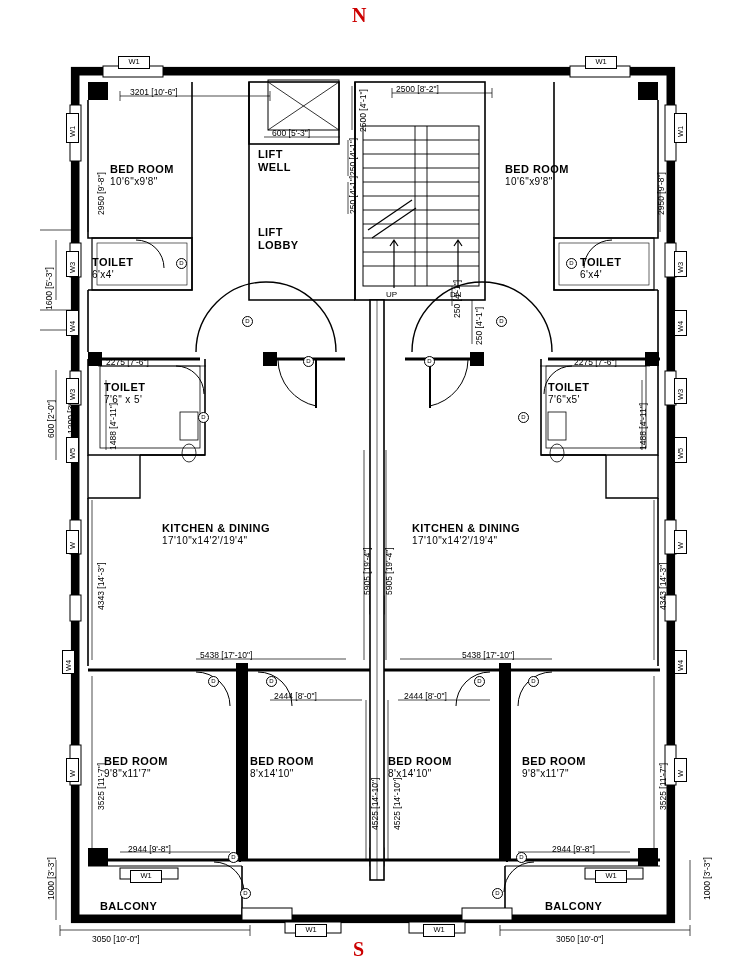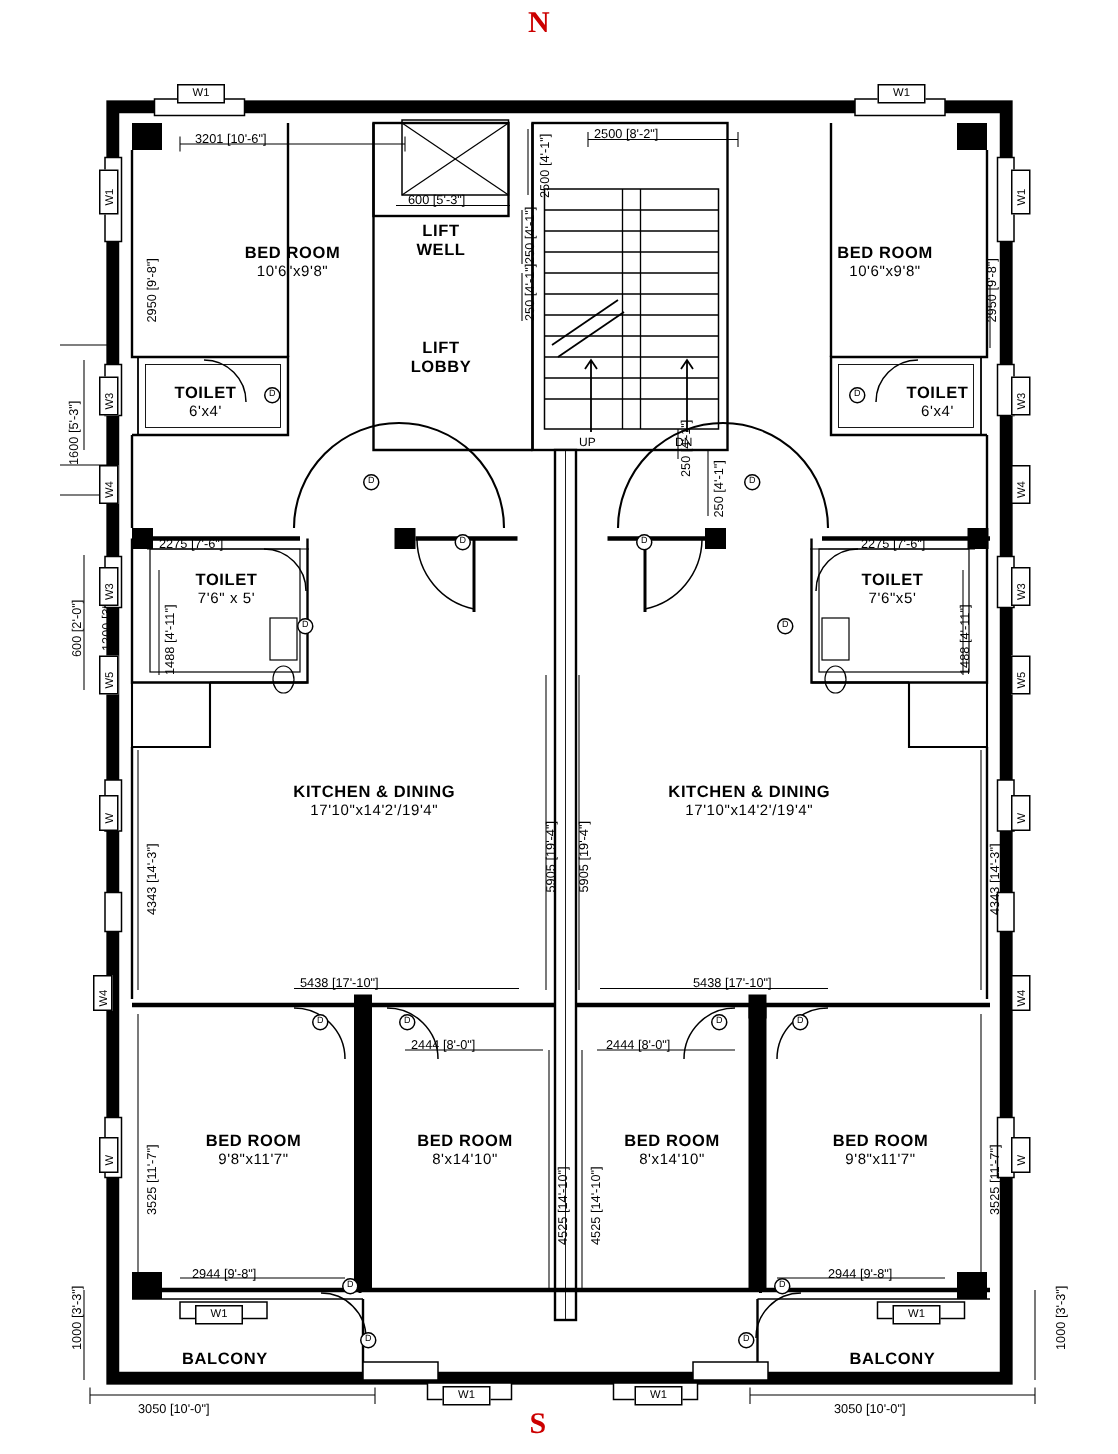--- a/index.html
+++ b/index.html
@@ -1,19 +1,19 @@
 <!DOCTYPE html>
 <html><head>
 <meta charset="utf-8">
 <style>
   html,body{margin:0;padding:0;background:#ffffff;}
   body{width:745px;height:969px;font-family:"Liberation Sans",sans-serif;color:#000;}
   #plan{position:relative;width:745px;height:969px;overflow:hidden;}
   .t{position:absolute;white-space:nowrap;font-family:"Liberation Sans",sans-serif;}
-  .room{font-size:11px;font-weight:bold;letter-spacing:.4px;text-align:center;}
+  .room{font-size:11px;font-weight:bold;letter-spacing:.4px;}
   .dim{font-size:8.5px;}
   .dimv{font-size:8.5px;transform-origin:0 0;transform:rotate(-90deg);}
   .small{font-size:8px;}
   .card{font-size:20px;font-weight:bold;color:#cc0000;font-family:"Liberation Serif",serif;}
   .tag{position:absolute;border:1px solid #000;background:#fff;font-size:7.5px;text-align:center;line-height:10px;height:11px;}
   .tagv{position:absolute;border:1px solid #000;background:#fff;font-size:7.5px;text-align:center;line-height:11px;width:11px;}
   .tagv span{display:block;transform:rotate(-90deg);font-size:7.5px;}
   .circ{position:absolute;width:9px;height:9px;border:1px solid #000;border-radius:50%;background:#fff;font-size:6px;text-align:center;line-height:9px;}
   svg{position:absolute;left:0;top:0;}
 </style>

